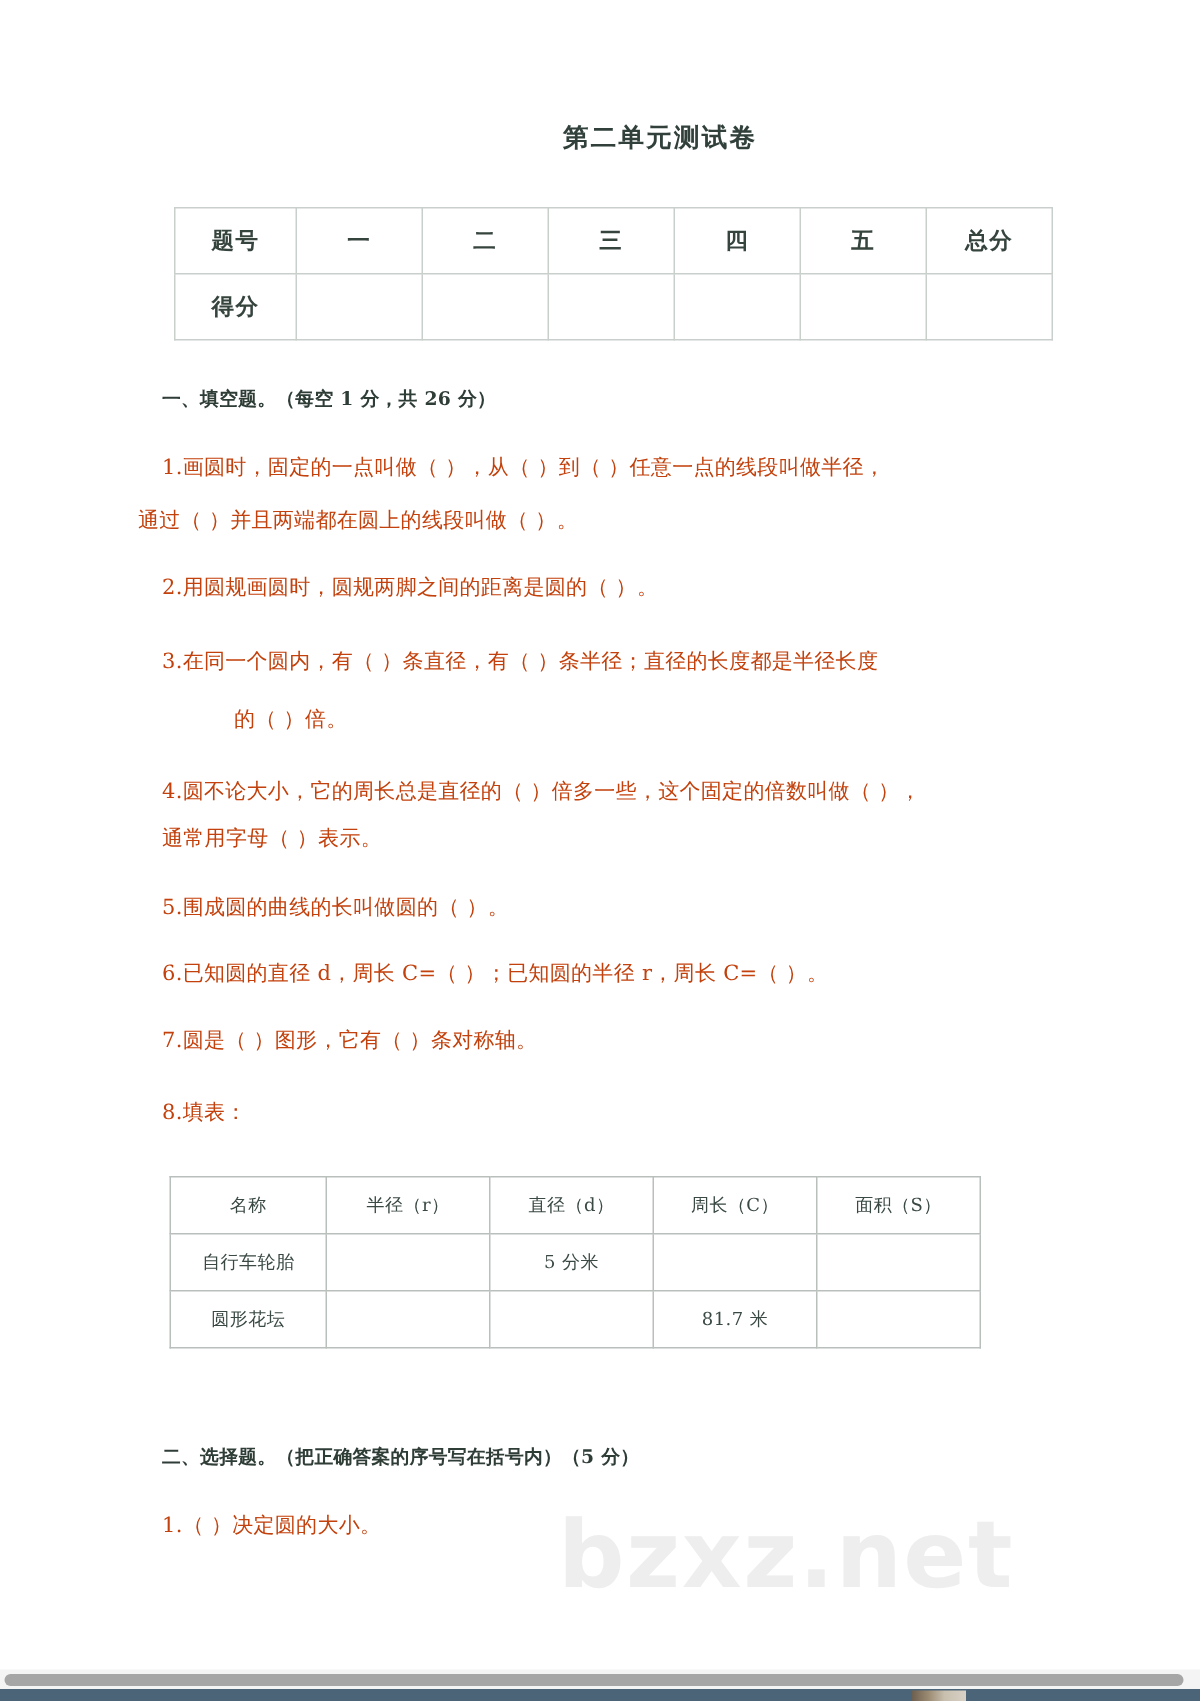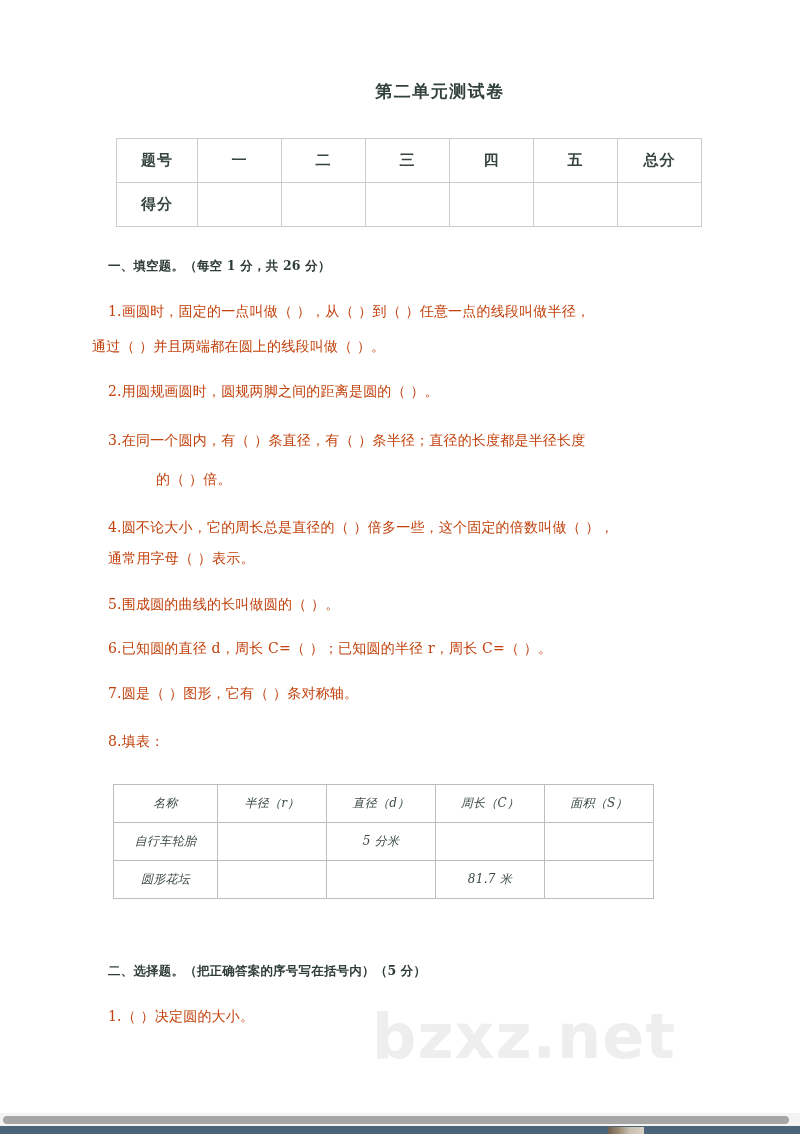--- a/index.html
+++ b/index.html
@@ -107,21 +107,20 @@
   
   .fill-table-wrap {
     position: absolute;
     left: 113px;
     top: 784px;
   }
   table.fill-table {
     border-collapse: collapse;
     table-layout: fixed;
     width: 540px;
-    font-style: italic;
   }
   table.fill-table td, table.fill-table th {
     border: 1px solid #b9bfbb;
     height: 35px;
     text-align: center;
     vertical-align: middle;
     font-size: 12px;
     font-weight: normal;
     color: #3a4943;
     letter-spacing: 0.3px;

